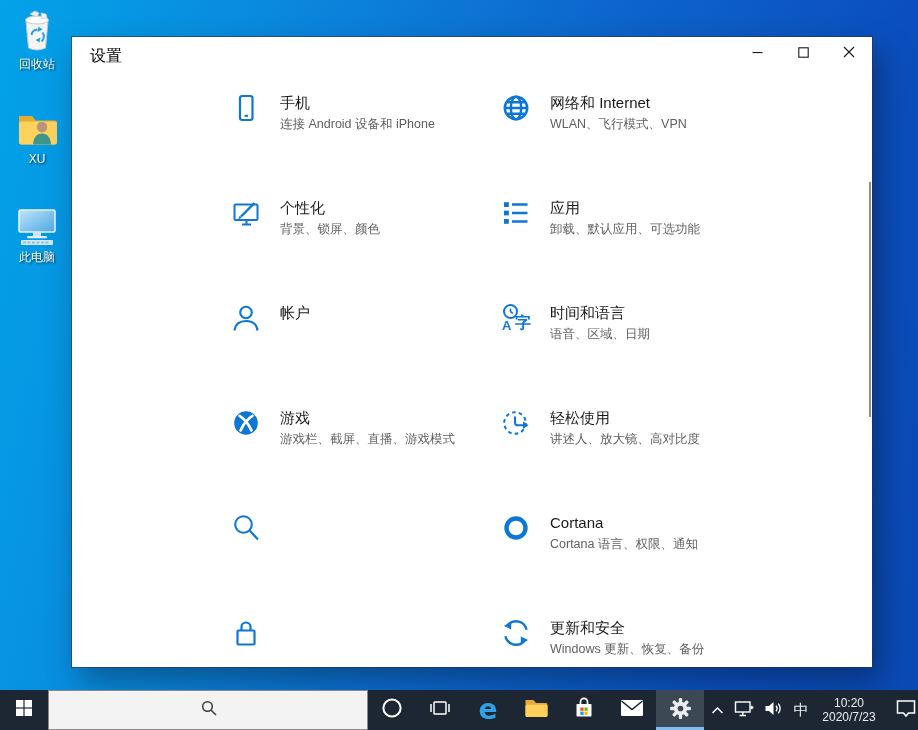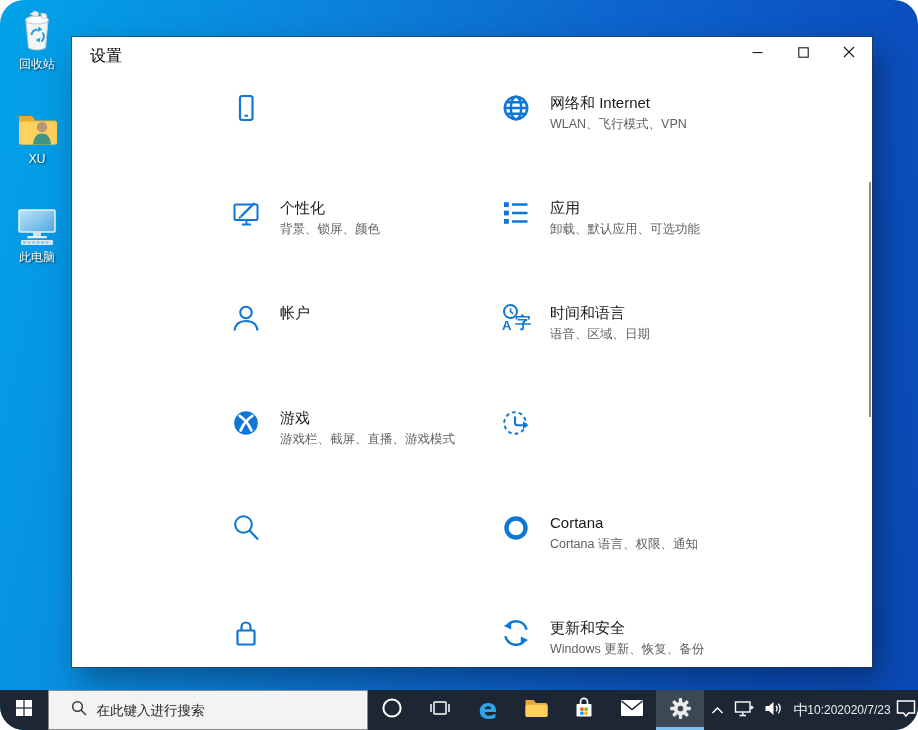--- a/index.html
+++ b/index.html
@@ -1,18 +1,18 @@
 <!DOCTYPE html>
 <html><head>
 <meta charset="utf-8">
 <style>
   * { margin:0; padding:0; box-sizing:border-box; }
   html,body { width:918px; height:730px; overflow:hidden; font-family:"Liberation Sans", sans-serif; }
   .stage { position:relative; width:918px; height:730px; overflow:hidden;
-           background:linear-gradient(103deg,#02a3e8 0%,#0b86dd 28%,#0d64cc 58%,#0b50bf 82%,#0a49b4 100%);border-radius:24px; }
+           background:linear-gradient(103deg,#02a3e8 0%,#0b86dd 28%,#0d64cc 58%,#0b50bf 82%,#0a49b4 100%); }
 
   
   .dicon { position:absolute; width:74px; text-align:center; cursor:default; }
   .dicon .dlabel { margin-top:2px; font-size:12px; color:#fff; text-shadow:1px 1px 2px rgba(0,0,0,.75); }
   .dicon svg { display:block; margin:0 auto; }
 
   
   .win { position:absolute; left:72px; top:37px; width:800px; height:630px; background:#fff;
          box-shadow:0 0 0 1px rgba(50,50,50,.55), 8px 14px 30px rgba(0,0,0,.35); }
   .titlebar { position:relative; height:32px; }
@@ -39,21 +39,21 @@
   .tb-search { width:320px; background:#f3f3f3; border:1px solid #8a8a8a; display:flex; align-items:center; }
   .tb-search svg { margin:0 10px 0 11px; flex:none; }
   .tb-search input { border:none; outline:none; background:transparent; font-size:13.5px; color:#1b1b1b;
                      width:260px; font-family:"Liberation Sans", sans-serif; }
   .tb-search input::placeholder { color:#1f1f1f; opacity:1; }
   .tb-settings { position:relative; background:#3c4955; }
   .tb-settings .underline { position:absolute; left:0; bottom:0; width:100%; height:3px; background:#7dc0f0; }
   .edge-e { font-family:"DejaVu Sans", sans-serif; font-size:28px; font-weight:bold; color:#2ea3e6; line-height:1; }
   .tray { margin-left:auto; display:flex; align-items:stretch; }
   .ime { width:26px; font-size:15px; }
-  .clock { width:70px; flex-direction:row; font-size:12px; line-height:14px; text-align:center; }
+  .clock { width:70px; flex-direction:column; font-size:12px; line-height:14px; text-align:center; }
 </style>
 </head>
 <body>
 
 <div class="stage">
 
   <div class="dicon" style="left:0;top:8px">
     <span>
       <svg width="44" height="46" viewBox="0 0 44 46">
         <path d="M11 13 L33 13 L30.5 40 Q22 44 13.5 40 Z" fill="#f2f4f6" stroke="#c3c9cf" stroke-width="1"></path>
@@ -141,20 +141,24 @@
 
     <div class="tiles">
 
       <div class="tile">
         <div class="tile-icon">
           <svg width="30" height="30" viewBox="0 0 30 30" fill="none" stroke="#0e77d6">
             <rect x="9" y="3" width="12.5" height="24" rx="2.2" stroke-width="2.2"></rect>
             <path d="M13.5 22.8 h3.5" stroke-width="2"></path>
           </svg>
         </div>
+        <div class="tile-text">
+          <div class="tile-title">手机</div>
+          <div class="tile-sub">连接 Android 设备和 iPhone</div>
+        </div>
       </div>
 
       <div class="tile">
         <div class="tile-icon">
           <svg width="30" height="30" viewBox="0 0 30 30" fill="none" stroke="#0e77d6" stroke-width="2.5">
             <circle cx="15" cy="15" r="11.2"></circle>
             <ellipse cx="15" cy="15" rx="5.2" ry="11.2"></ellipse>
             <path d="M3.8 15 h22.4 M6.3 9.2 h17.4 M6.3 20.8 h17.4"></path>
           </svg>
         </div>
@@ -242,20 +246,24 @@
       </div>
 
       <div class="tile">
         <div class="tile-icon">
           <svg width="30" height="30" viewBox="0 0 30 30">
             <circle cx="14" cy="15" r="10.8" fill="none" stroke="#0e77d6" stroke-width="2" stroke-dasharray="3.6 3.2"></circle>
             <path d="M14 8.5 v6.2 q0 2.6 3 2.6 h5.5" fill="none" stroke="#0e77d6" stroke-width="2.1"></path>
             <polygon points="22,13.6 27.5,17.3 22,21" fill="#0e77d6"></polygon>
           </svg>
         </div>
+        <div class="tile-text">
+          <div class="tile-title">轻松使用</div>
+          <div class="tile-sub">讲述人、放大镜、高对比度</div>
+        </div>
       </div>
 
       <div class="tile">
         <div class="tile-icon">
           <svg width="30" height="30" viewBox="0 0 30 30" fill="none" stroke="#0e77d6">
             <circle cx="12.5" cy="11.5" r="8.3" stroke-width="2.1"></circle>
             <path d="M18.6 17.6 L27 26.4" stroke-width="2.2"></path>
           </svg>
         </div>
       </div>
@@ -315,21 +323,20 @@
       </span>
     </div>
 
     <div class="tb-cell tb-search">
       <span>
         <svg width="16" height="16" viewBox="0 0 16 16" fill="none" stroke="#3a3a3a" stroke-width="1.5">
           <circle cx="6.5" cy="6.5" r="4.8"></circle>
             <path d="M10.2 10.2 L15 15"></path>
         </svg>
       </span>
-      <input type="text" placeholder="在此键入进行搜索" style="">
     </div>
 
     <div class="tb-cell tb-btn">
       <span>
         <svg width="22" height="22" viewBox="0 0 22 22">
             <circle cx="11" cy="11" r="8.6" fill="none" stroke="#ffffff" stroke-width="2"></circle>
           </svg>
       </span>
     </div>
 

